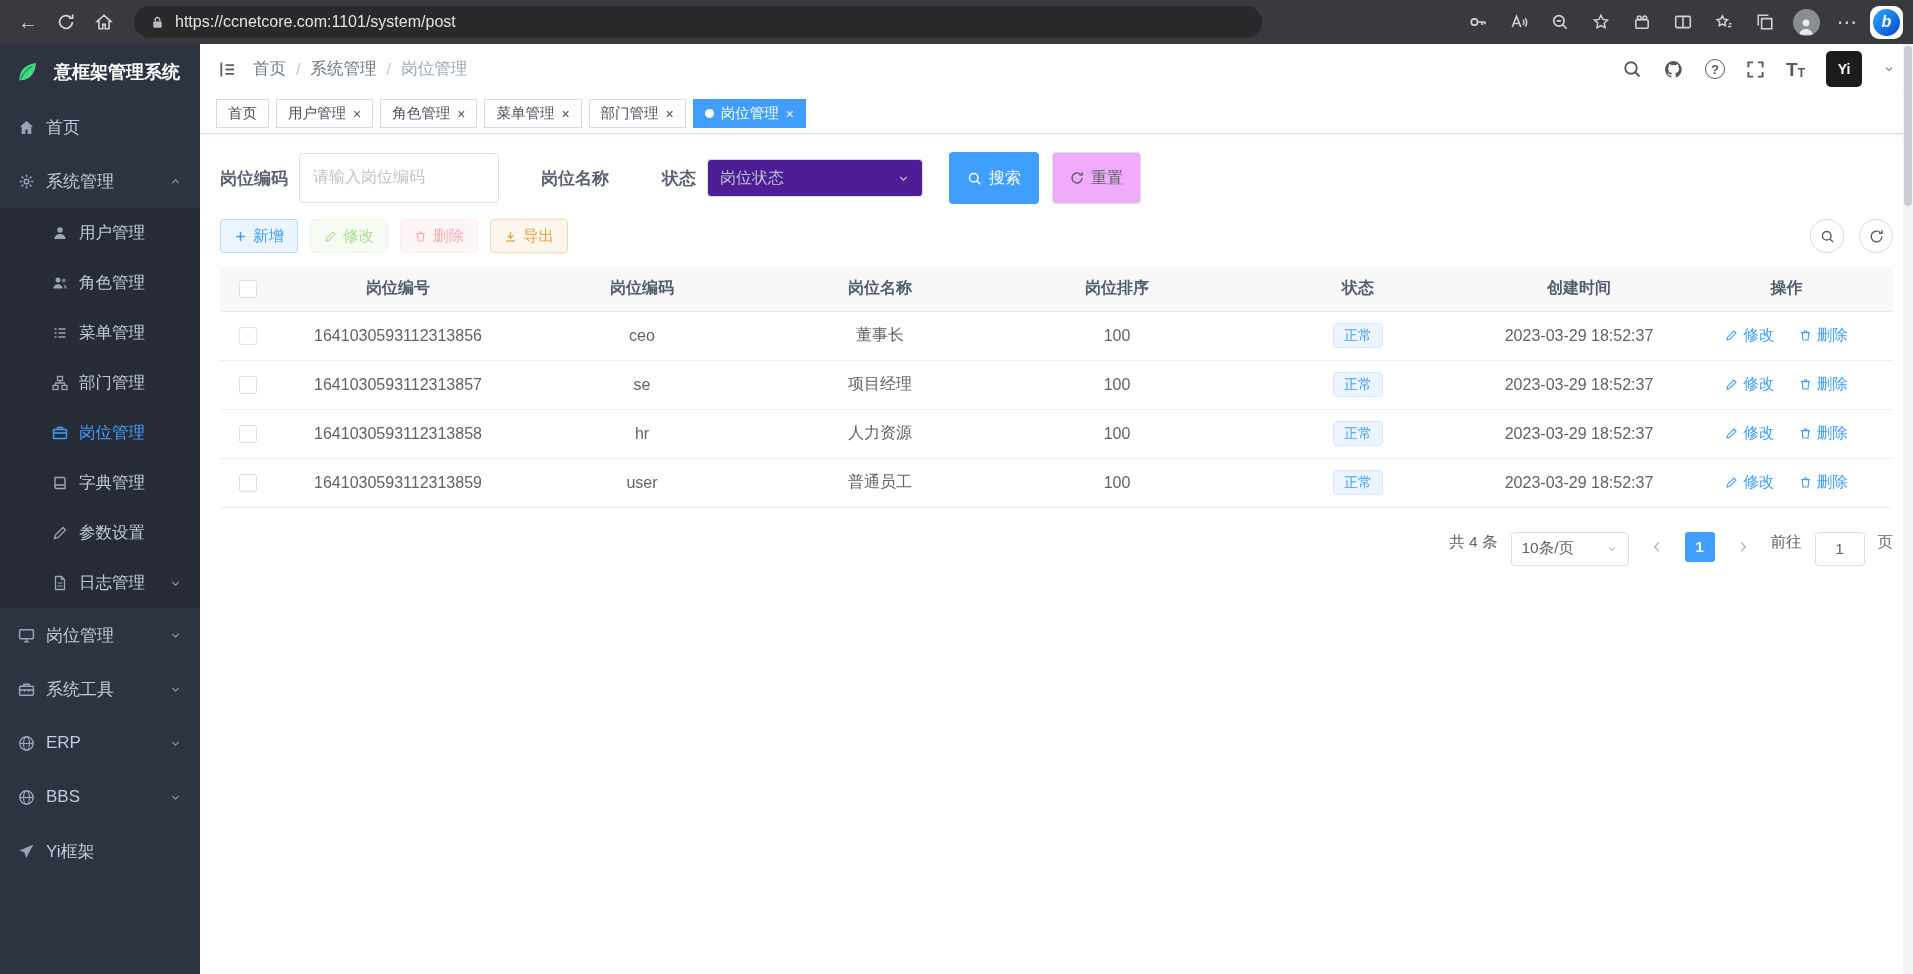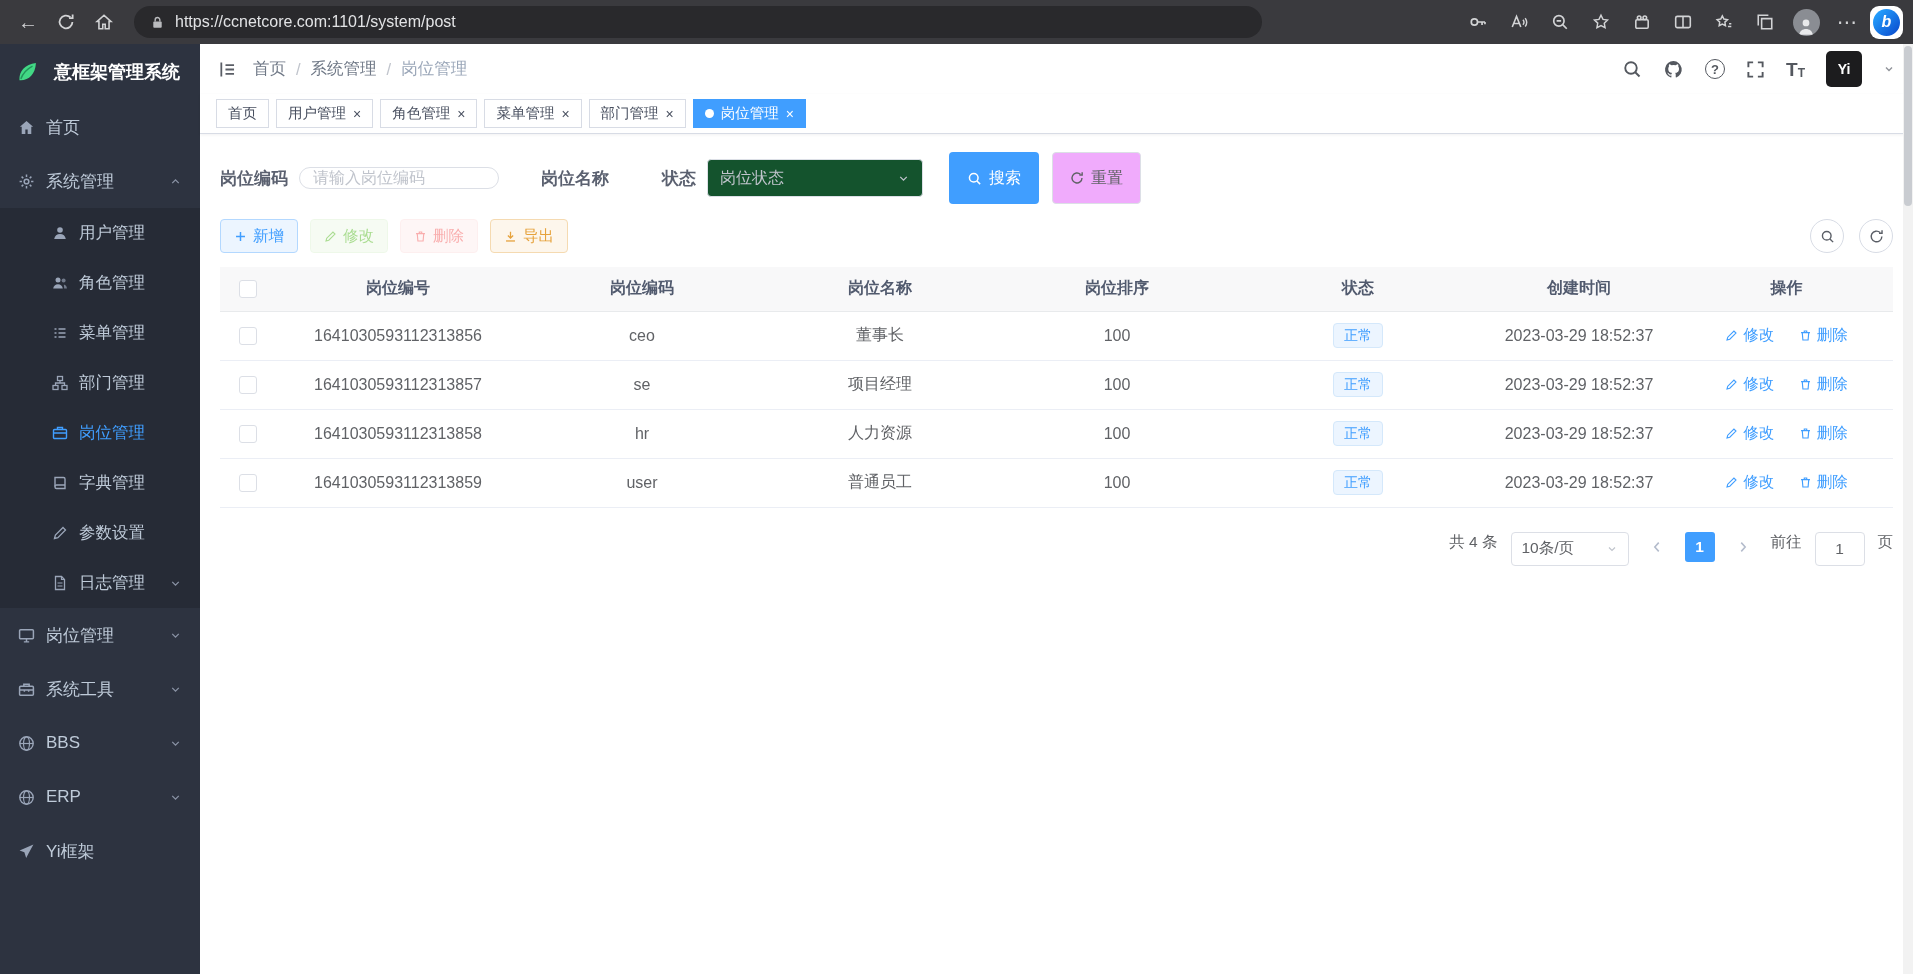--- a/index.html
+++ b/index.html
@@ -52,25 +52,25 @@
   .tags{height:40px;flex:none;display:flex;align-items:center;gap:7px;padding:0 16px;border-bottom:1px solid #d8dce5;box-shadow:0 1px 3px rgba(0,21,41,.06)}
   .tag{height:29px;display:inline-flex;align-items:center;gap:7px;padding:0 11px;border:1px solid #d8dce5;background:#fff;color:#495060;font-size:14.5px;cursor:pointer}
   .tag .x{font-size:14px;line-height:1;cursor:pointer}
   .tag.active{background:#409eff;border-color:#409eff;color:#fff}
   .tag .dot{width:9px;height:9px;border-radius:50%;background:#fff;flex:none}
 
   
   .content{flex:1;padding:18px 20px 0;display:flex;flex-direction:column;min-height:0}
   .filter-row{display:flex;align-items:center;margin-bottom:15px}
   .f-label{font-weight:600;color:#5b6170;margin-right:11px;white-space:nowrap}
-  .f-input{height:22px;border:1px solid #dcdfe6;border-radius:12px;background:#fff;padding:0 13px;font-size:16px;color:#606266;outline:none;font-family:Liberation Sans, sans-serif}
+  .f-input{height:50px;border:1px solid #dcdfe6;border-radius:4px;background:#fff;padding:0 13px;font-size:16px;color:#606266;outline:none;font-family:Liberation Mono, monospace}
   .f-input::placeholder{color:#c0c4cc}
   .w200{width:200px}.w216{width:216px}
   .f-gap{width:42px;flex:none}
-  .select{height:38px;border:1px solid #dcdfe6;border-radius:4px;background:#14532d;display:flex;align-items:center;justify-content:space-between;padding:0 12px;cursor:pointer}
+  .select{height:38px;border:1px solid #dcdfe6;border-radius:4px;background:#4c1d95;display:flex;align-items:center;justify-content:space-between;padding:0 12px;cursor:pointer}
   .select .ph{color:#c0c4cc;font-size:16px}
   .btn{height:52px;border-radius:4px;display:inline-flex;align-items:center;gap:7px;padding:0 17px;font-size:16px;cursor:pointer;border:1px solid transparent}
   .btn-primary{background:#409eff;color:#fff;margin-left:26px}
   .btn-plain{background:#f0abfc;border-color:#dcdfe6;color:#606266;margin-left:13px}
 
   .tool-row{display:flex;align-items:center;gap:12px;margin-bottom:14px}
   .tbtn{height:34px;padding:0 13px;border-radius:4px;display:inline-flex;align-items:center;gap:6px;font-size:15.5px;border:1px solid;cursor:pointer;white-space:nowrap}
   .tbtn.add{background:#ecf5ff;border-color:#b3d8ff;color:#409eff}
   .tbtn.edit{background:#f0f9eb;border-color:#e1f3d8;color:#67c23a;opacity:.55;cursor:not-allowed}
   .tbtn.del{background:#fef0f0;border-color:#fde2e2;color:#f56c6c;opacity:.55;cursor:not-allowed}
@@ -353,36 +353,36 @@
           </span>
       </div>
       <div class="menu-item">
         <span class="ic micon">
             <svg width="17" height="17" viewBox="0 0 16 16">
               <circle cx="8" cy="8" r="6.3" fill="none" stroke="currentColor" stroke-width="1.3"></circle>
               <ellipse cx="8" cy="8" rx="2.8" ry="6.3" fill="none" stroke="currentColor" stroke-width="1.1"></ellipse>
               <path d="M1.7 8h12.6" stroke="currentColor" stroke-width="1.1"></path>
             </svg>
           </span>
-        <span>BBS</span>
+        <span>ERP</span>
         <span class="ic chev">
             <svg width="13" height="13" viewBox="0 0 16 16">
               <path d="M4 6l4 4 4-4" fill="none" stroke="currentColor" stroke-width="1.6"></path>
             </svg>
           </span>
       </div>
       <div class="menu-item">
         <span class="ic micon">
             <svg width="17" height="17" viewBox="0 0 16 16">
               <circle cx="8" cy="8" r="6.3" fill="none" stroke="currentColor" stroke-width="1.3"></circle>
               <ellipse cx="8" cy="8" rx="2.8" ry="6.3" fill="none" stroke="currentColor" stroke-width="1.1"></ellipse>
               <path d="M1.7 8h12.6" stroke="currentColor" stroke-width="1.1"></path>
             </svg>
           </span>
-        <span>ERP</span>
+        <span>BBS</span>
         <span class="ic chev">
             <svg width="13" height="13" viewBox="0 0 16 16">
               <path d="M4 6l4 4 4-4" fill="none" stroke="currentColor" stroke-width="1.6"></path>
             </svg>
           </span>
       </div>
       <div class="menu-item">
         <span class="ic micon">
             <svg width="17" height="17" viewBox="0 0 16 16">
               <path d="M14.5 1.5 1.5 7l4.5 1.7L7.7 14l2.3-4.3z" fill="currentColor"></path>

